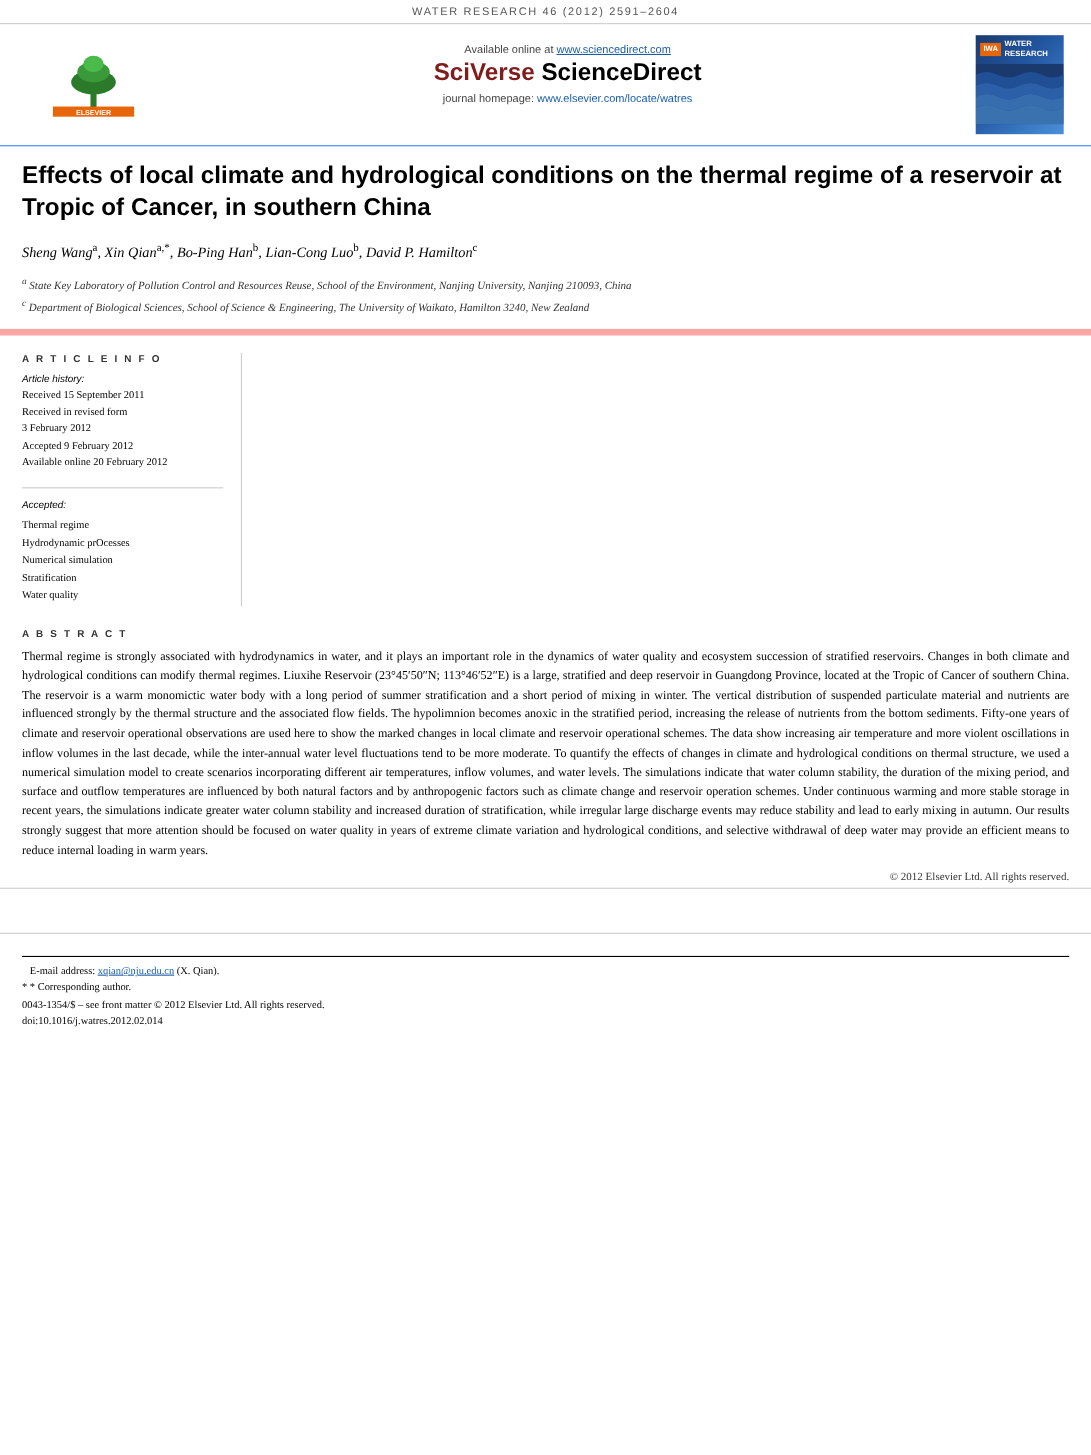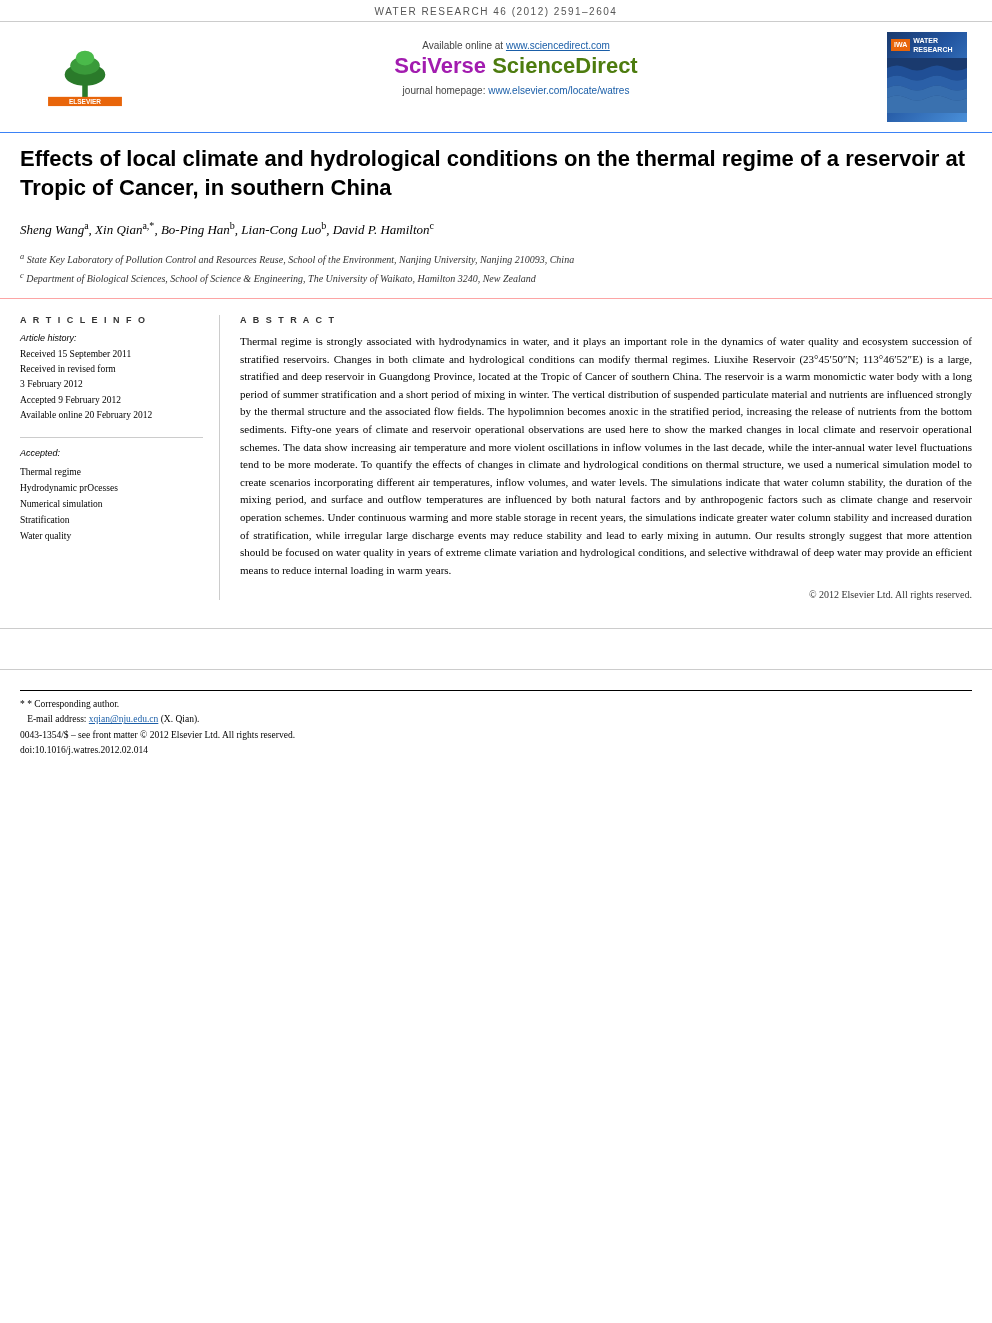--- a/index.html
+++ b/index.html
@@ -65,22 +65,22 @@
       color: #444;
       margin-bottom: 2px;
     }
 
     .sciverse-text {
       font-family: Arial, sans-serif;
       font-size: 22px;
       font-weight: bold;
     }
 
-    .sci-green { color: #a21caf; }
-    .sci-blue { color: #4d7c0f; }
+    .sci-green { color: #7f1d1d; }
+    .sci-blue { color: #000000; }
 
     .journal-homepage {
       font-family: Arial, sans-serif;
       font-size: 10px;
       color: #444;
       margin-top: 6px;
     }
 
     .journal-homepage a {
       color: #1a5ea8;
@@ -129,21 +129,21 @@
       color: #fff;
       font-family: Arial, sans-serif;
       font-size: 7px;
       font-weight: bold;
       line-height: 1.3;
     }
 
     
     .article-title-section {
       padding: 12px 20px 10px 20px;
-      border-bottom: 1px solid #fca5a5;
+      border-bottom: 6px solid #fca5a5;
     }
 
     .article-main-title {
       font-size: 22px;
       font-weight: bold;
       font-family: Arial, sans-serif;
       line-height: 1.3;
       margin-bottom: 16px;
     }
 
@@ -167,23 +167,24 @@
       font-style: italic;
     }
 
     .affil-line {
       margin-bottom: 2px;
     }
 
     
     .two-col-section {
       display: flex;
-      padding: 16px 20px 28px 20px;
+      padding: 16px 20px 4px 20px;
       gap: 20px;
       border-bottom: 1px solid #ccc;
+      flex-direction: column;
     }
 
     .left-col {
       width: 200px;
       flex-shrink: 0;
       border-right: 1px solid #ccc;
       padding-right: 16px;
     }
 
     .right-col {
@@ -385,22 +386,22 @@
       <div class="section-label">A B S T R A C T</div>
       <div class="abstract-text">Thermal regime is strongly associated with hydrodynamics in water, and it plays an important role in the dynamics of water quality and ecosystem succession of stratified reservoirs. Changes in both climate and hydrological conditions can modify thermal regimes. Liuxihe Reservoir (23°45′50″N; 113°46′52″E) is a large, stratified and deep reservoir in Guangdong Province, located at the Tropic of Cancer of southern China. The reservoir is a warm monomictic water body with a long period of summer stratification and a short period of mixing in winter. The vertical distribution of suspended particulate material and nutrients are influenced strongly by the thermal structure and the associated flow fields. The hypolimnion becomes anoxic in the stratified period, increasing the release of nutrients from the bottom sediments. Fifty-one years of climate and reservoir operational observations are used here to show the marked changes in local climate and reservoir operational schemes. The data show increasing air temperature and more violent oscillations in inflow volumes in the last decade, while the inter-annual water level fluctuations tend to be more moderate. To quantify the effects of changes in climate and hydrological conditions on thermal structure, we used a numerical simulation model to create scenarios incorporating different air temperatures, inflow volumes, and water levels. The simulations indicate that water column stability, the duration of the mixing period, and surface and outflow temperatures are influenced by both natural factors and by anthropogenic factors such as climate change and reservoir operation schemes. Under continuous warming and more stable storage in recent years, the simulations indicate greater water column stability and increased duration of stratification, while irregular large discharge events may reduce stability and lead to early mixing in autumn. Our results strongly suggest that more attention should be focused on water quality in years of extreme climate variation and hydrological conditions, and selective withdrawal of deep water may provide an efficient means to reduce internal loading in warm years.</div>
       <div class="copyright-line">© 2012 Elsevier Ltd. All rights reserved.</div>
     </div>
 
   </div>
 
   <div class="footer-section">
     <hr class="footer-hr">
     <div class="footnote-line">
+      &nbsp;&nbsp;&nbsp;E-mail address: <span class="footnote-email">xqian@nju.edu.cn</span> (X. Qian).
+    </div>
+    <div class="footnote-line">
       <span>* </span><span>* Corresponding author.</span>
-    </div>
-    <div class="footnote-line">
-      &nbsp;&nbsp;&nbsp;E-mail address: <span class="footnote-email">xqian@nju.edu.cn</span> (X. Qian).
     </div>
     <div class="doi-line">0043-1354/$ – see front matter © 2012 Elsevier Ltd. All rights reserved.</div>
     <div class="doi-line">doi:10.1016/j.watres.2012.02.014</div>
   </div>
 
 </div>
 
 </body></html>

